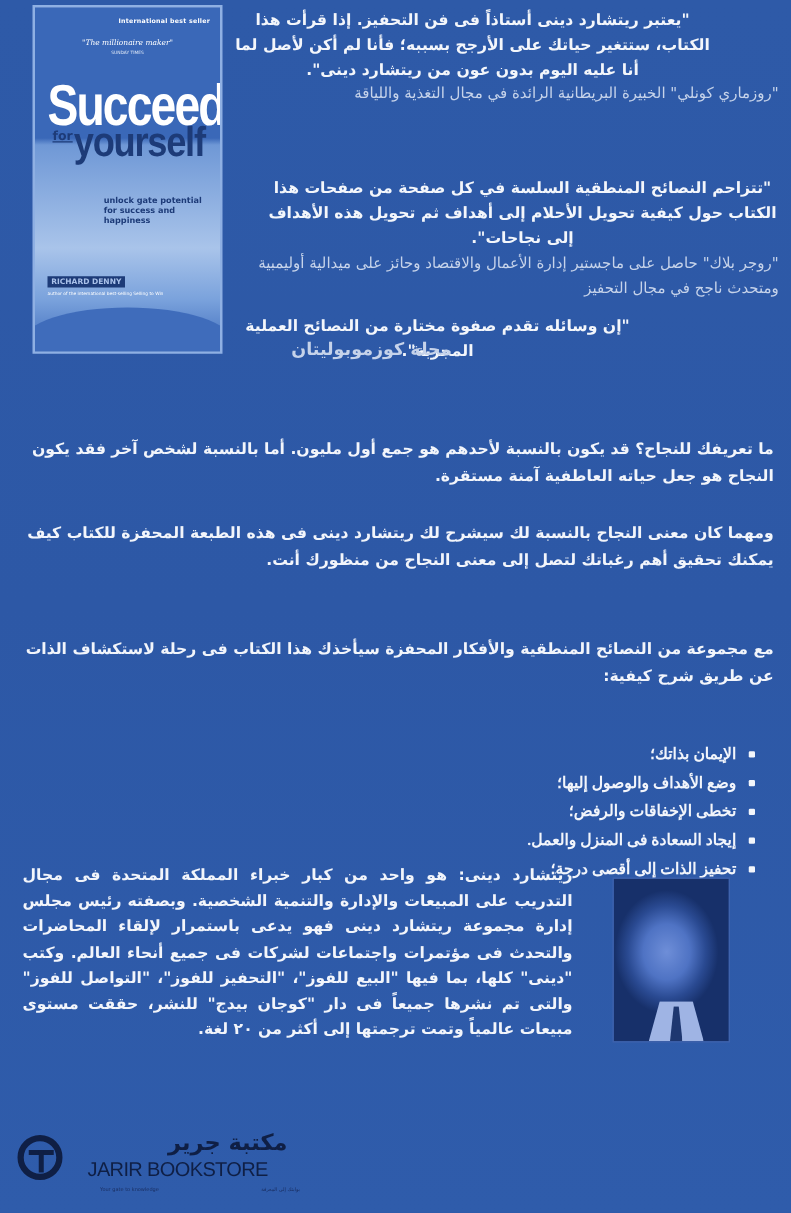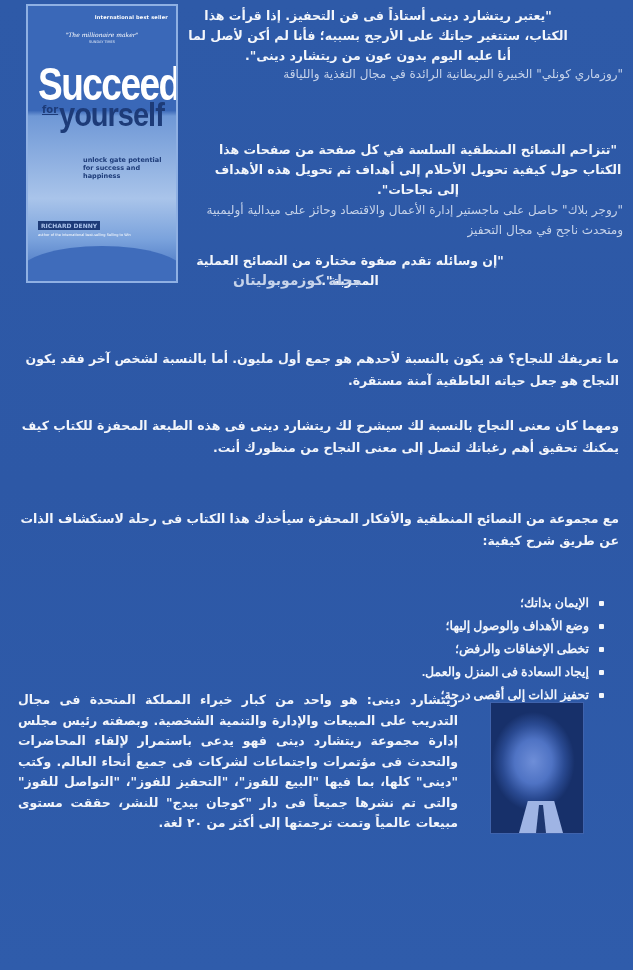--- a/index.html
+++ b/index.html
@@ -103,14 +103,26 @@
     <li>تحفيز الذات إلى أقصى درجة؛</li>
   </ul>
 
   <div class="ar bio"><b>ريتشارد دينى:</b><span> هو واحد من كبار خبراء المملكة المتحدة فى مجال التدريب على المبيعات والإدارة والتنمية الشخصية. وبصفته رئيس مجلس إدارة مجموعة ريتشارد دينى فهو يدعى باستمرار لإلقاء المحاضرات والتحدث فى مؤتمرات واجتماعات لشركات فى جميع أنحاء العالم. وكتب "دينى" كلها، بما فيها "البيع للفوز"، "التحفيز للفوز"، "التواصل للفوز" والتى تم نشرها جميعاً فى دار "كوجان بيدج" للنشر، حققت مستوى مبيعات عالمياً وتمت ترجمتها إلى أكثر من ٢٠ لغة.</span></div>
 
   <div class="photo">
     <div class="shirt"></div>
     <div class="tie"></div>
   </div>
 
+  <div class="logo">
+    <div class="mark">
+      <div class="t-h"></div>
+        <div class="t-v"></div>
+    </div>
+    <div class="ar-name">مكتبة جرير</div>
+    <div class="en-name">JARIR BOOKSTORE</div>
+    <div class="tag">
+      <span>Your gate to knowledge</span>
+      <span>بوابتك إلى المعرفة</span>
+    </div>
+  </div>
 
 </div>
 
 </body></html>

